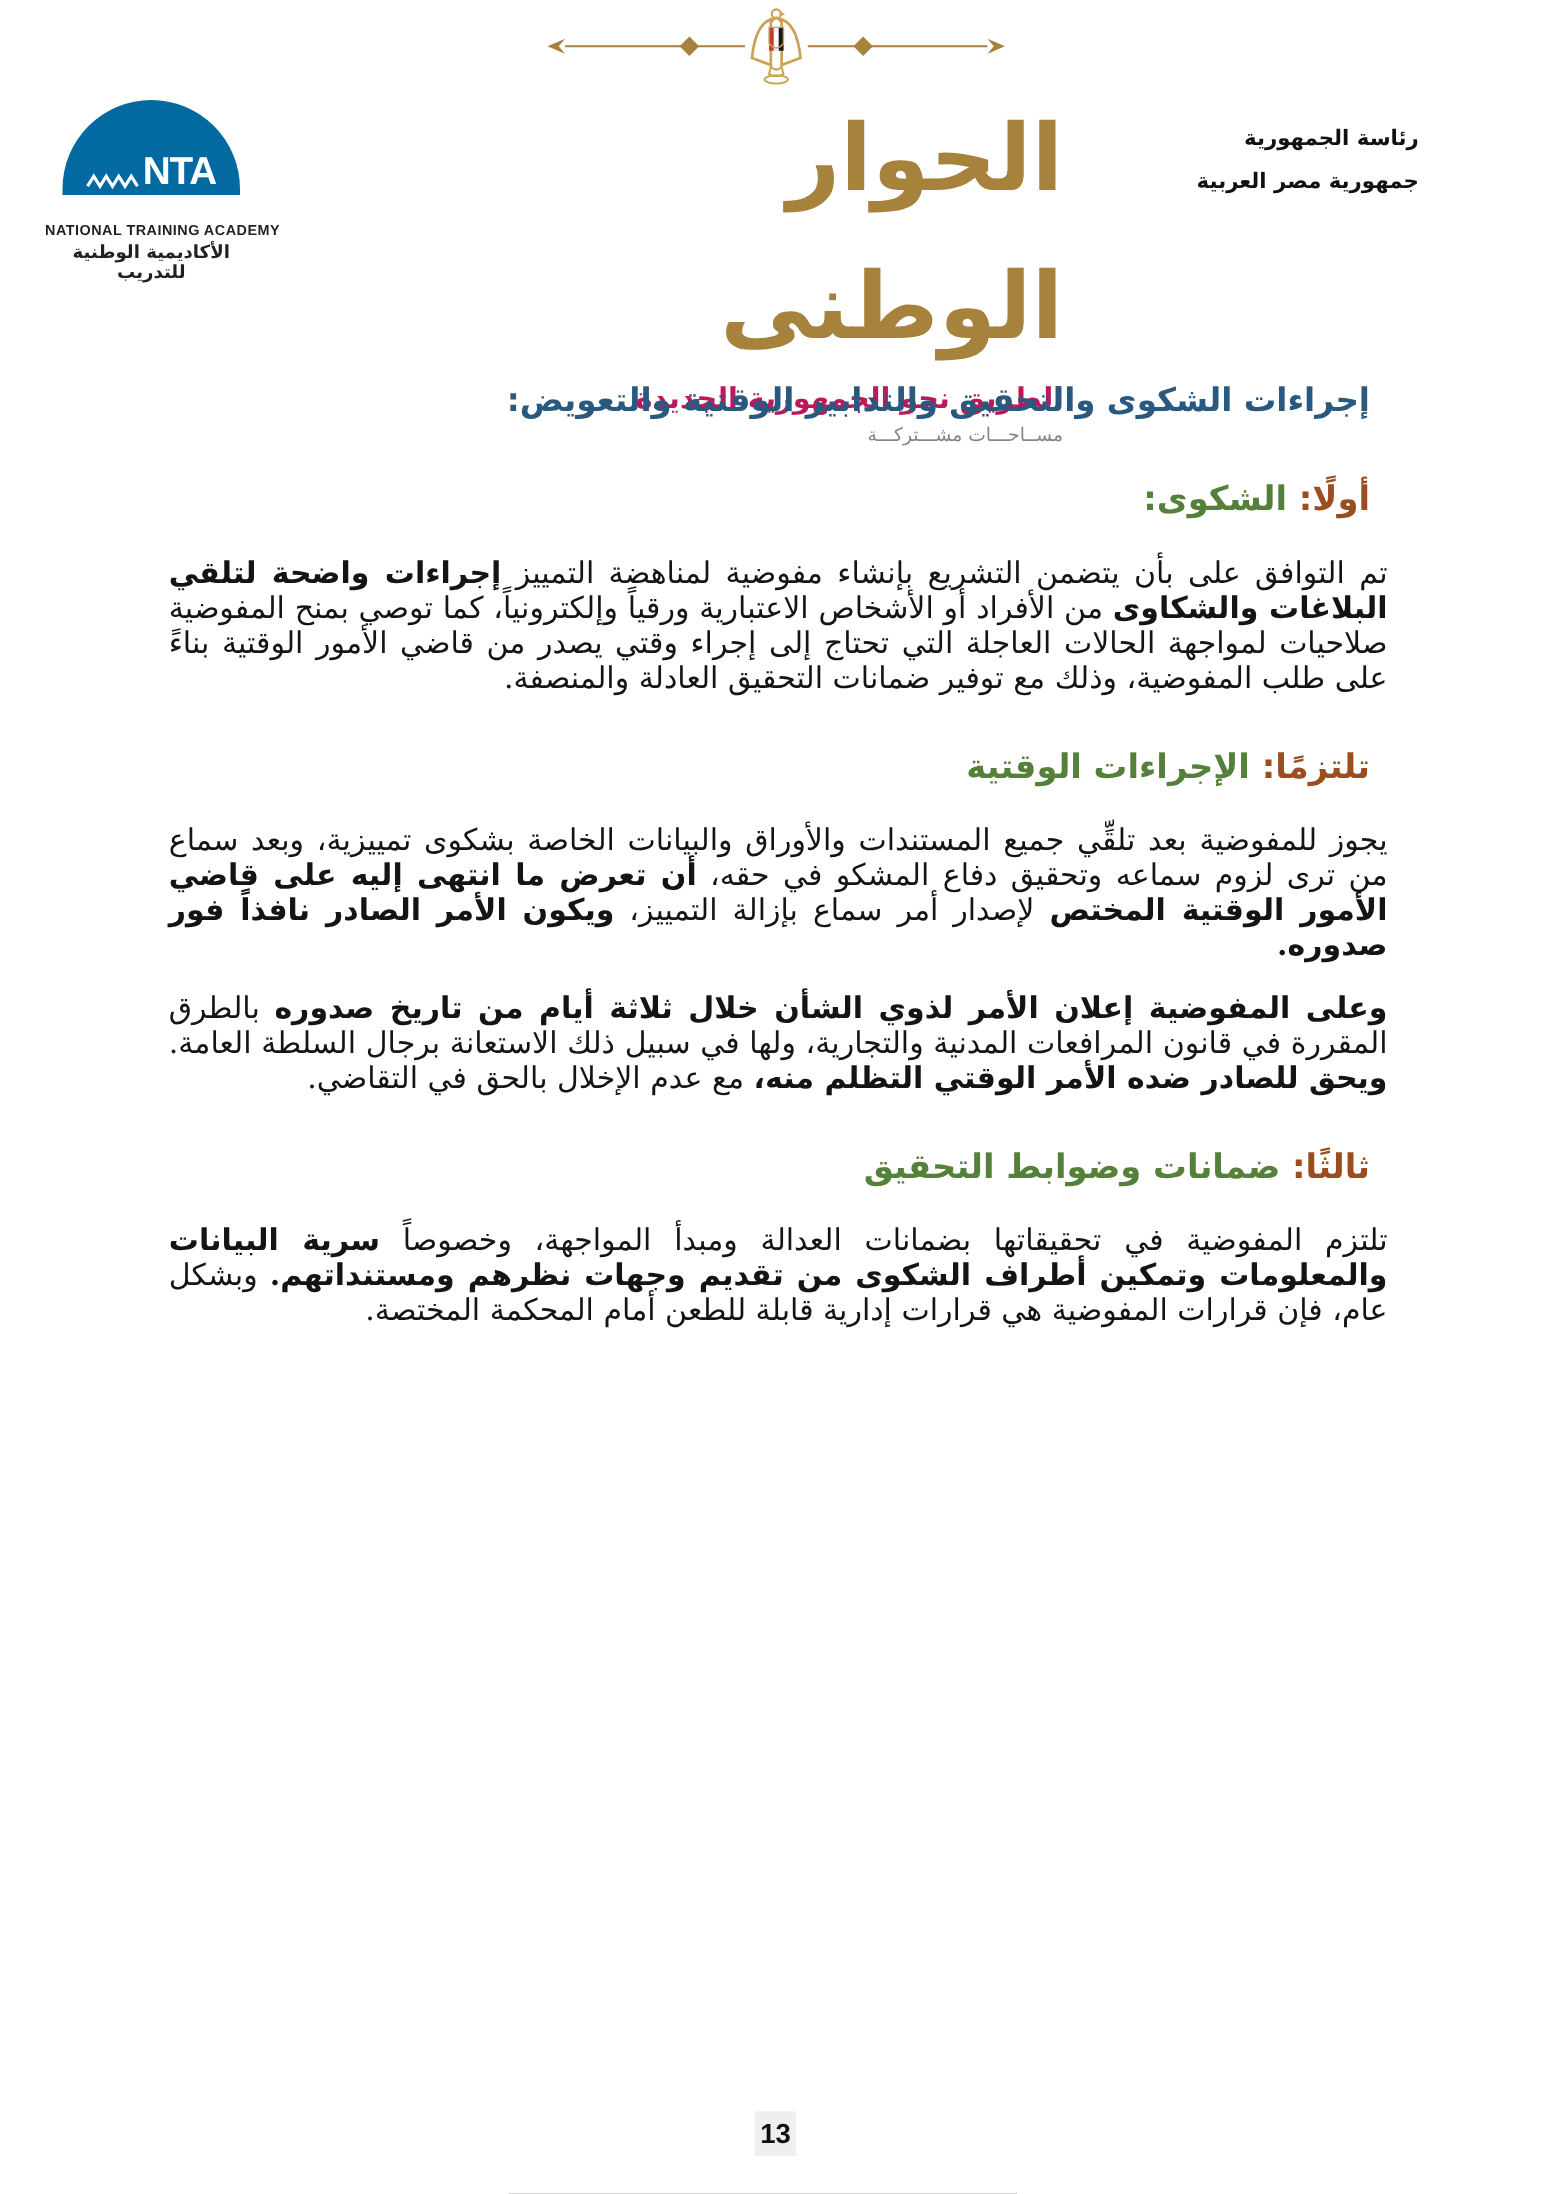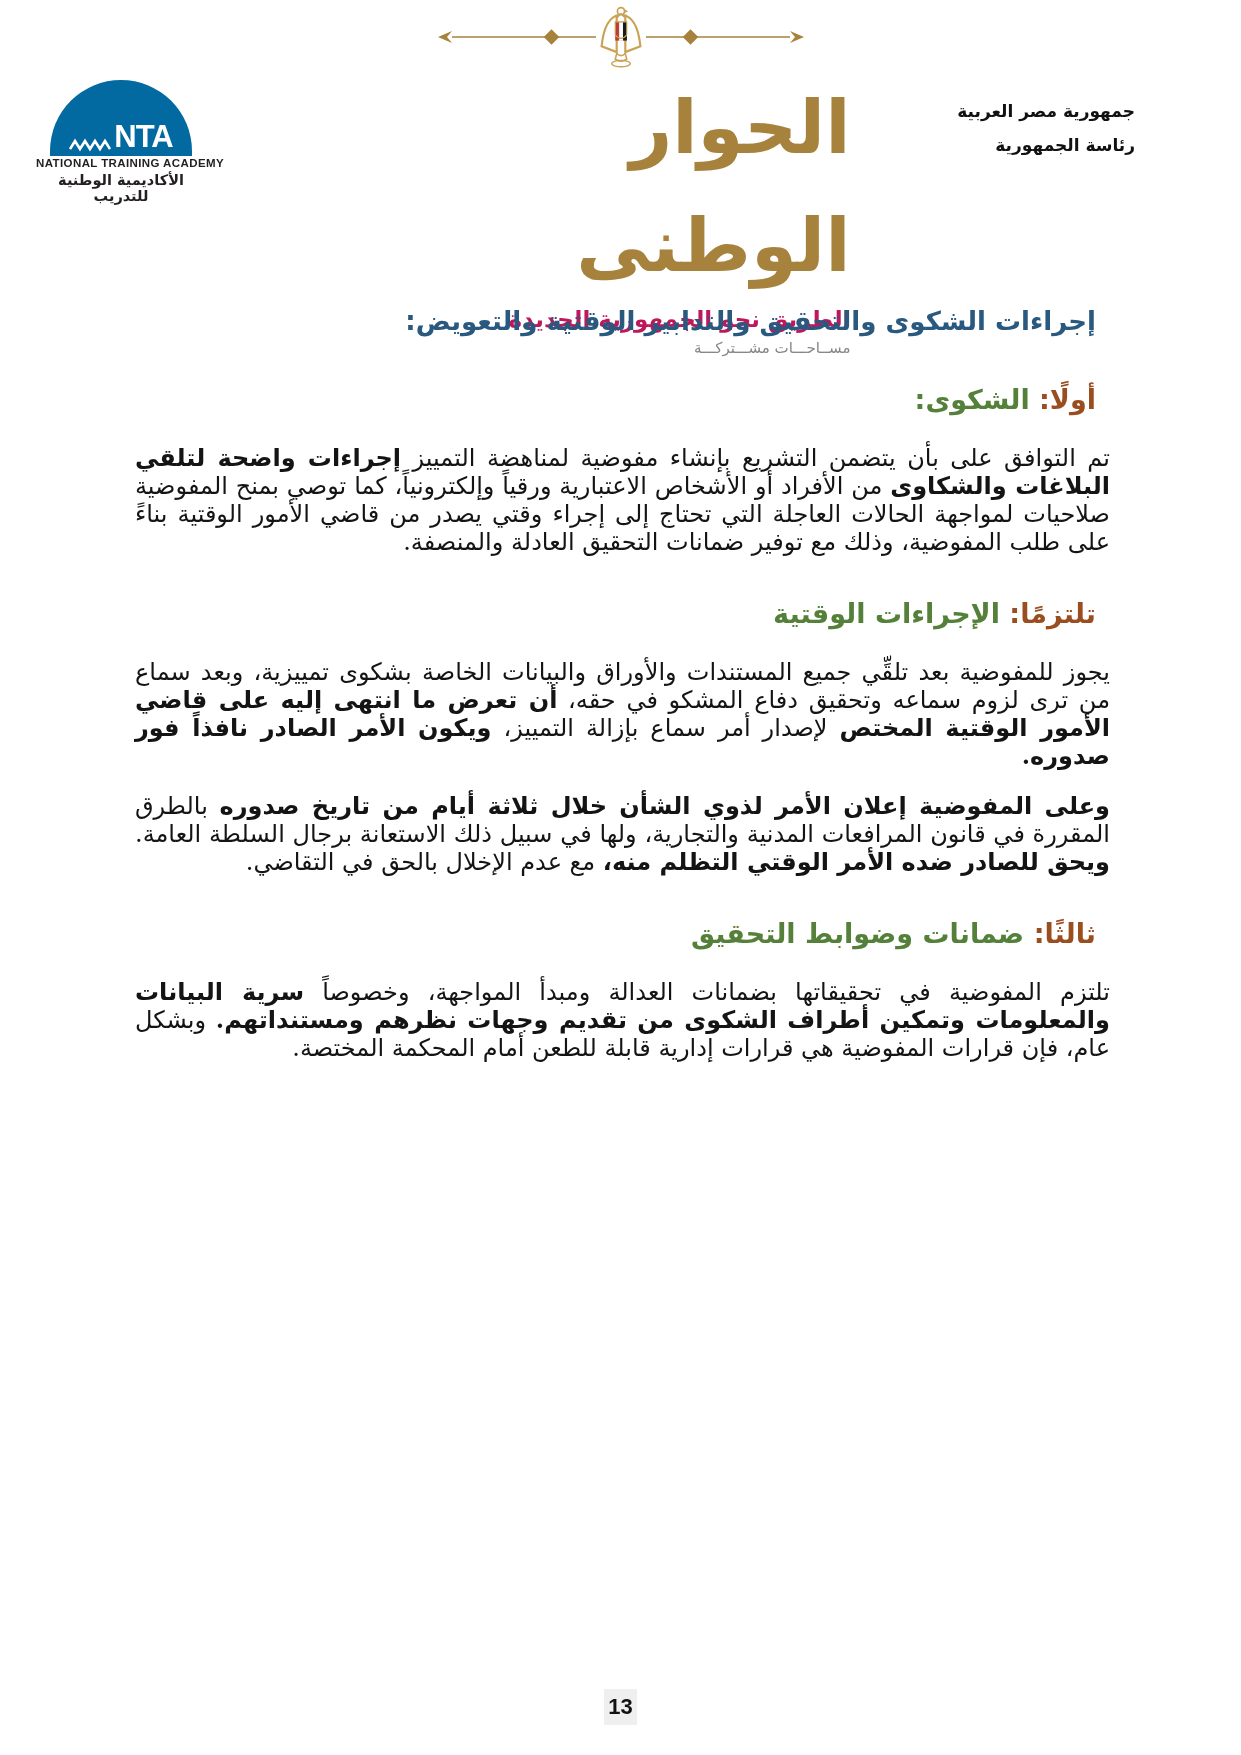--- a/index.html
+++ b/index.html
@@ -23,21 +23,21 @@
   }
   .nta-mark {
     position:absolute; bottom:4px; left:0; right:0;
     display:flex; align-items:flex-end; justify-content:center; gap:3px;
   }
   .nta-acronym {
     color:#fff; font-family:"Liberation Sans", sans-serif;
     font-weight:700; font-size:31px; letter-spacing:-1px; line-height:1;
   }
   .nta-en {
-    margin-top:1px; color:#231F20;
+    margin-top:23px; color:#231F20;
     font-family:"Liberation Sans", sans-serif;
     font-weight:700; font-size:11.5px; letter-spacing:0.4px; white-space:nowrap;
   }
   .nta-ar { margin-top:3px; direction:rtl; color:#231F20; font-weight:700; font-size:14.5px; }
 
   .dialogue-logo {
     position:absolute; left:50%; transform:translateX(-50%);
     top:6px; width:460px; 
   }
   .emblem-row { display:flex; align-items:center; justify-content:center; height:62px; }
@@ -130,22 +130,22 @@
           <polygon points="158,9 144,3 149,9 144,15" fill="#A6823C"></polygon>
           <rect x="39" y="3.5" width="11" height="11" fill="#A6823C" transform="rotate(45 44.5 9)"></rect>
         </svg>
       </div>
       <div class="wordmark">الحوار الوطنى</div>
       <div class="tagline">الطريق نحو الجمهورية الجديدة</div>
       <div class="subtagline">مســاحـــات مشـــتركـــة</div>
     </div>
 
     <div class="gov-block">
+      <div>رئاسة الجمهورية</div>
       <div>جمهورية مصر العربية</div>
-      <div>رئاسة الجمهورية</div>
     </div>
   </header>
 
   <main class="content">
 
     <h1 class="doc-title">إجراءات الشكوى والتحقيق والتدابير الوقتية والتعويض:</h1>
 
     <h2 class="sec-heading">
       <span class="sec-ordinal">أولًا:</span><span class="sec-title"> الشكوى:</span>
     </h2>

